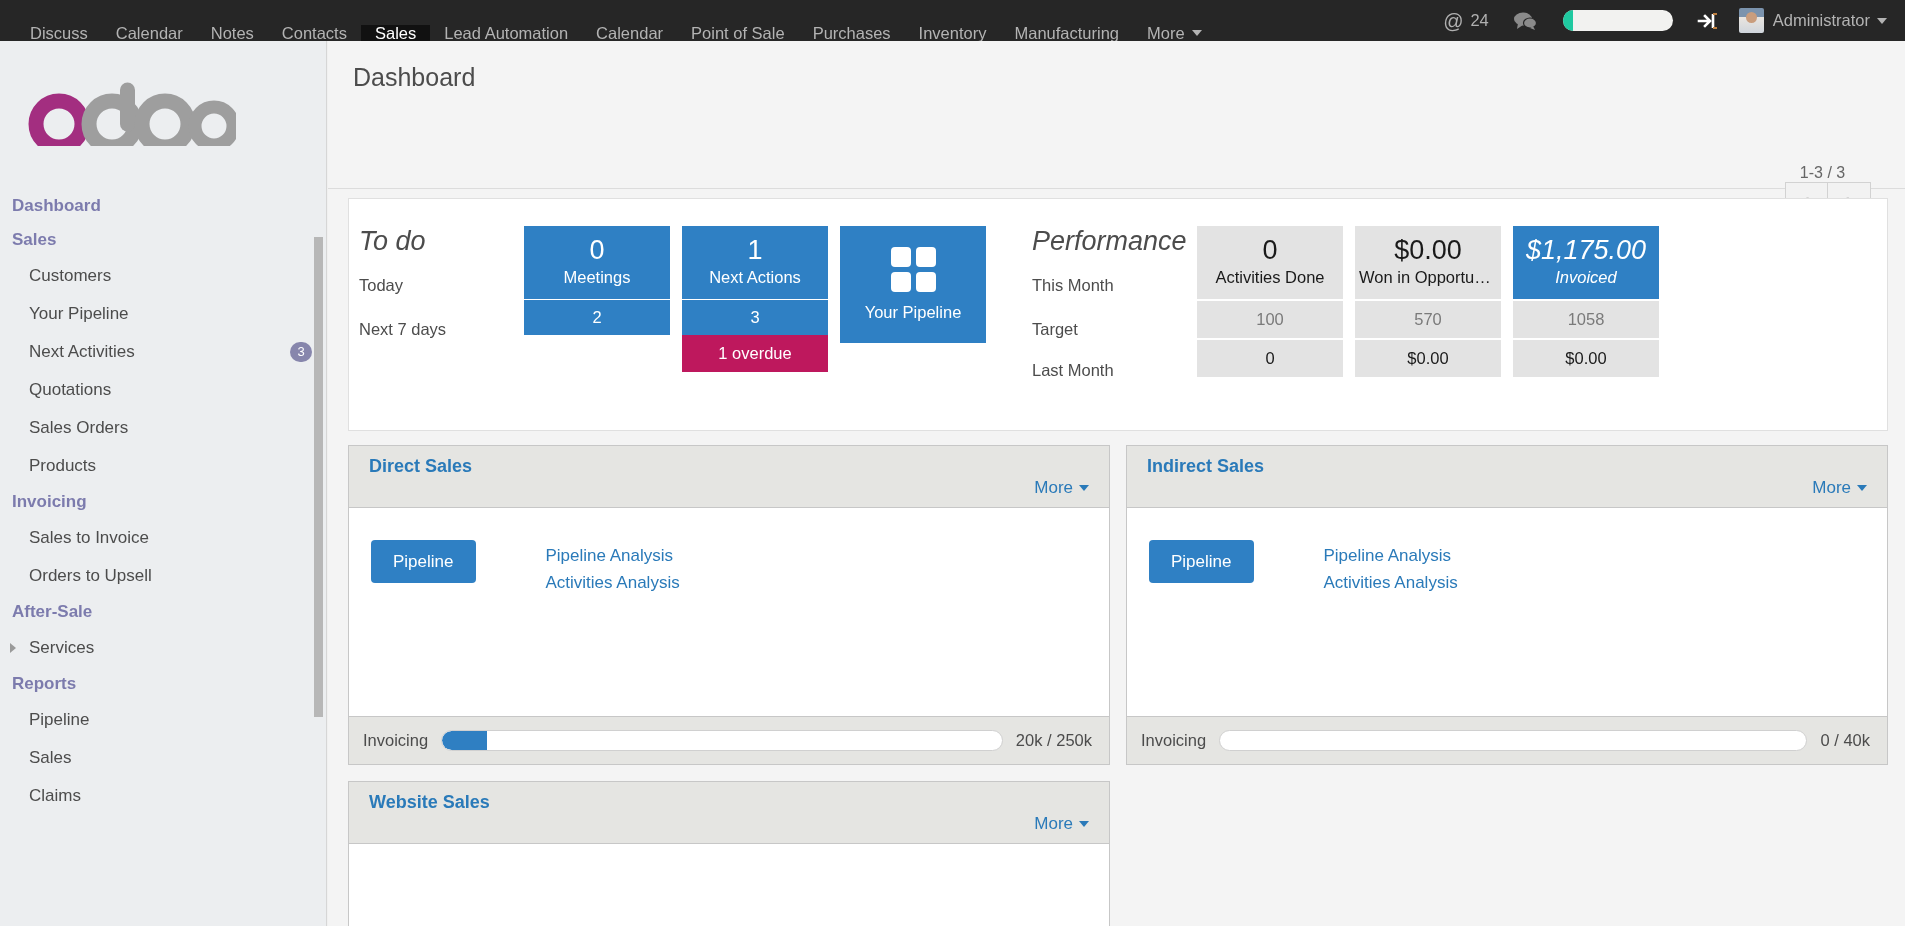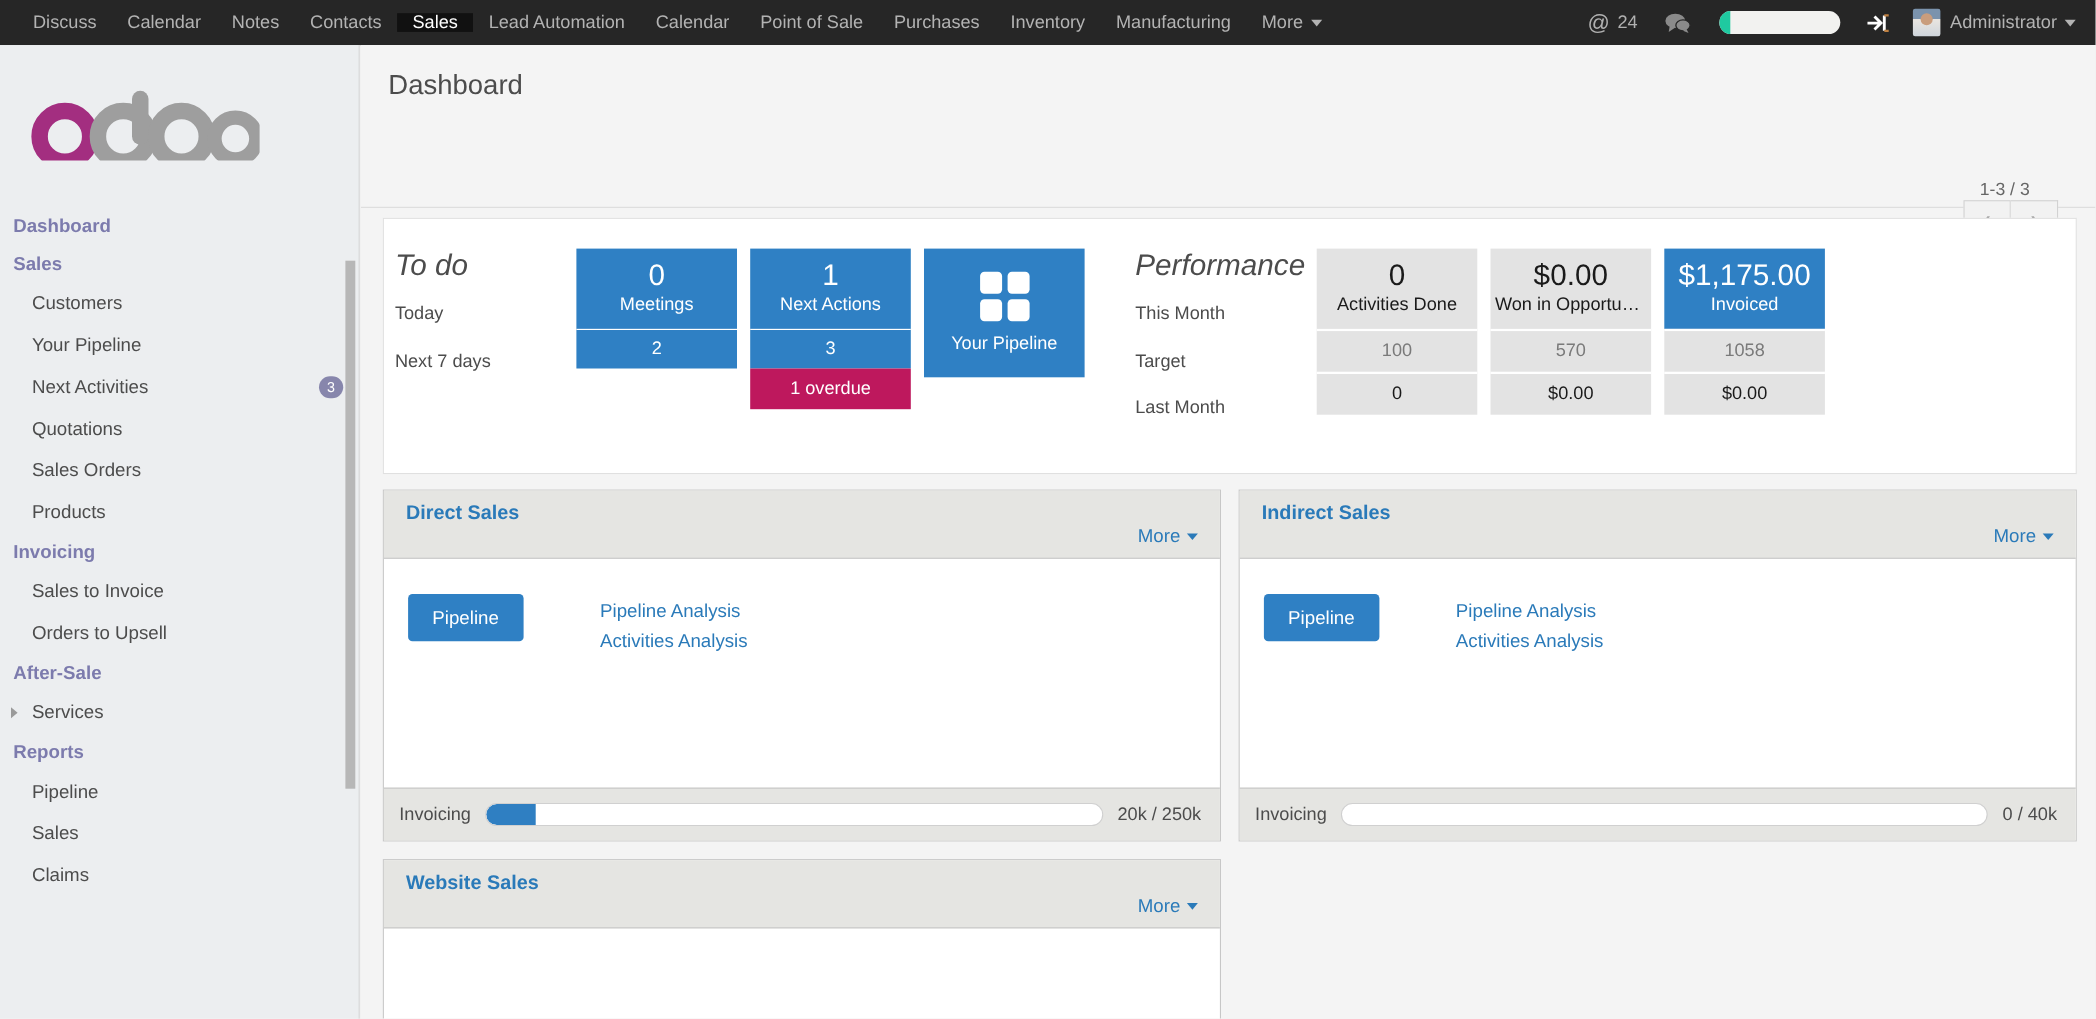--- a/index.html
+++ b/index.html
@@ -18,21 +18,21 @@
     position: absolute;
     top: 0; left: 0;
     width: 1905px;
     height: 41px;
     background: #262626;
     display: flex;
     align-items: stretch;
   }
   .tb-menu {
     display: flex;
-    align-items: center;
+    align-items: flex-end;
     height: 41px;
   }
   .tb-item {
     display: flex;
     align-items: center;
     padding: 0 14px;
     color: #b3b3b3;
     font-size: 16.5px;
     line-height: 1;
     white-space: nowrap;
@@ -356,21 +356,21 @@
   .perf-col { width: 146px; margin-right: 12px; }
   .perf-main {
     background: #e3e3e3;
     color: #1a1a1a;
     text-align: center;
     padding: 8px 4px 11px;
     cursor: pointer;
   }
   .perf-main .big { font-size: 27px; line-height: 32px; }
   .perf-main .sm  { font-size: 16.5px; line-height: 22px; white-space: nowrap; overflow: hidden; text-overflow: ellipsis; }
-  .perf-main.accent { background: #2f80c4; color: #ffffff; }
+  .perf-main.accent { background: #2f80c4; color: #ffffff; font-style: italic; }
   .perf-sub {
     background: #e3e3e3;
     color: #7a7a7a;
     text-align: center;
     font-size: 16.5px;
     padding: 9px 4px;
     border-top: 2px solid #ffffff;
     cursor: pointer;
   }
   .perf-sub.dark { color: #1a1a1a; }

